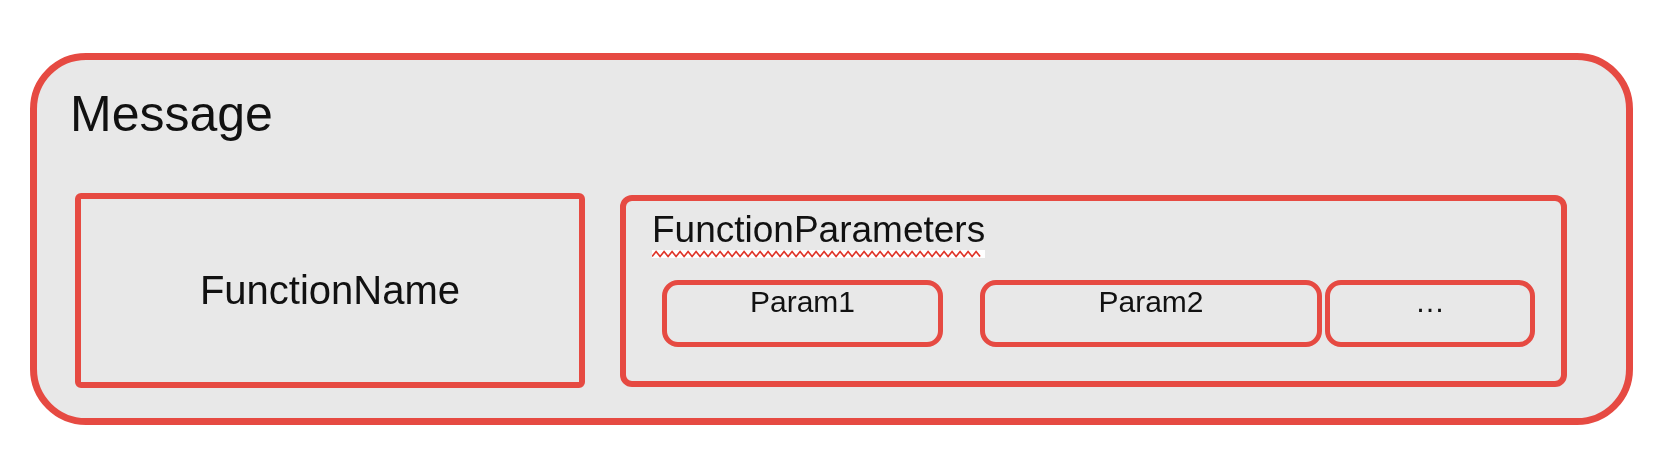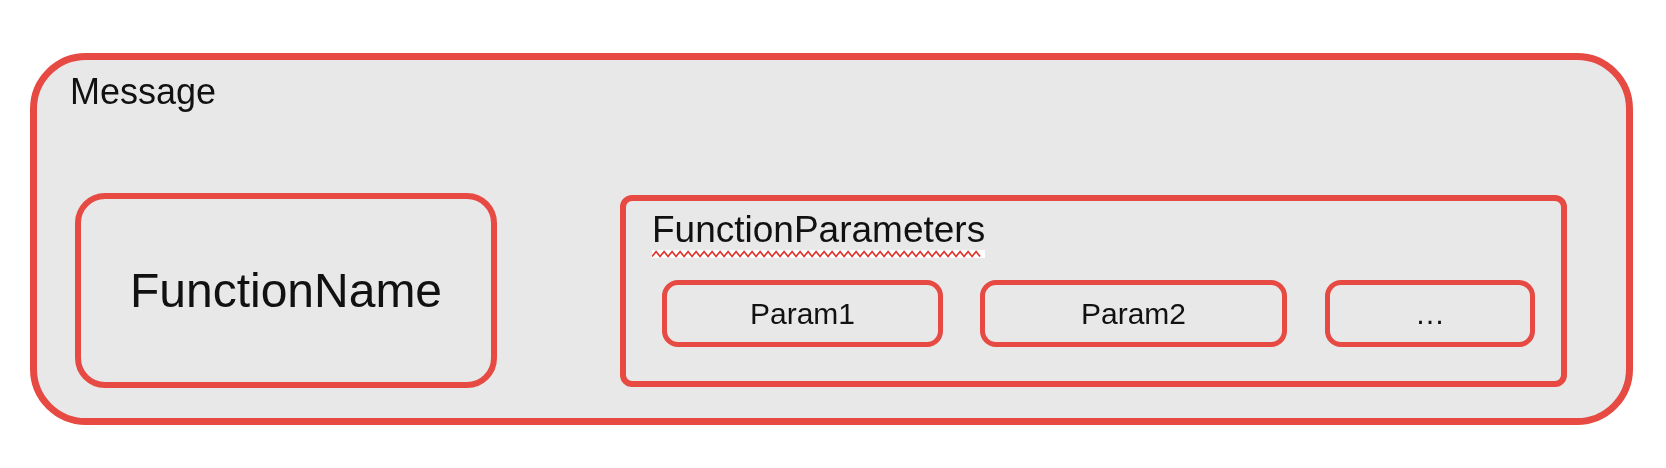--- a/index.html
+++ b/index.html
@@ -11,54 +11,54 @@
     color:#111111;
     overflow:hidden;
   }
   .message-box{
     position:absolute;left:30px;top:53px;
     width:1603px;height:372px;box-sizing:border-box;
     border:7px solid #E64A42;border-radius:56px;
     background:#E8E8E8;
   }
   .message-label{
-    position:absolute;left:33px;top:11px;
-    font-size:36px;line-height:1.15;
+    position:absolute;left:33px;top:26px;
+    font-size:50px;line-height:1.15;
   }
   .function-name-box{
     position:absolute;left:38px;top:133px;
-    width:422px;height:195px;box-sizing:border-box;
-    border:6px solid #E64A42;border-radius:30px;
+    width:510px;height:195px;box-sizing:border-box;
+    border:6px solid #E64A42;border-radius:6px;
     display:flex;align-items:center;justify-content:center;
-    font-size:48px;
+    font-size:40px;
   }
   .function-params-box{
     position:absolute;left:583px;top:135px;
     width:947px;height:192px;box-sizing:border-box;
     border:6px solid #E64A42;border-radius:12px;
   }
   .fp-label-wrap{
     position:absolute;left:26px;top:8px;
     display:inline-block;
     font-size:37px;line-height:1.15;
   }
   .squiggle{
     position:absolute;left:0;top:41px;
     width:100%;height:8px;
     background:#FFFFFF;
     display:block;
   }
   .param-box{
     position:absolute;top:79px;height:67px;box-sizing:border-box;
     border:5px solid #E64A42;border-radius:16px;
-    display:flex;align-items:center;justify-content:center;
+    display:flex;justify-content:center;
     font-size:30px;
   }
   .param1{left:36px;width:281px;}
-  .param2{left:354px;width:307px;}
+  .param2{left:354px;width:342px;}
   .param-ellipsis{left:699px;width:210px;}
 </style>
 </head>
 <body>
 
 <div class="canvas">
   <div class="message-box">
     <div class="message-label">Message</div>
 
     <div class="function-name-box">

